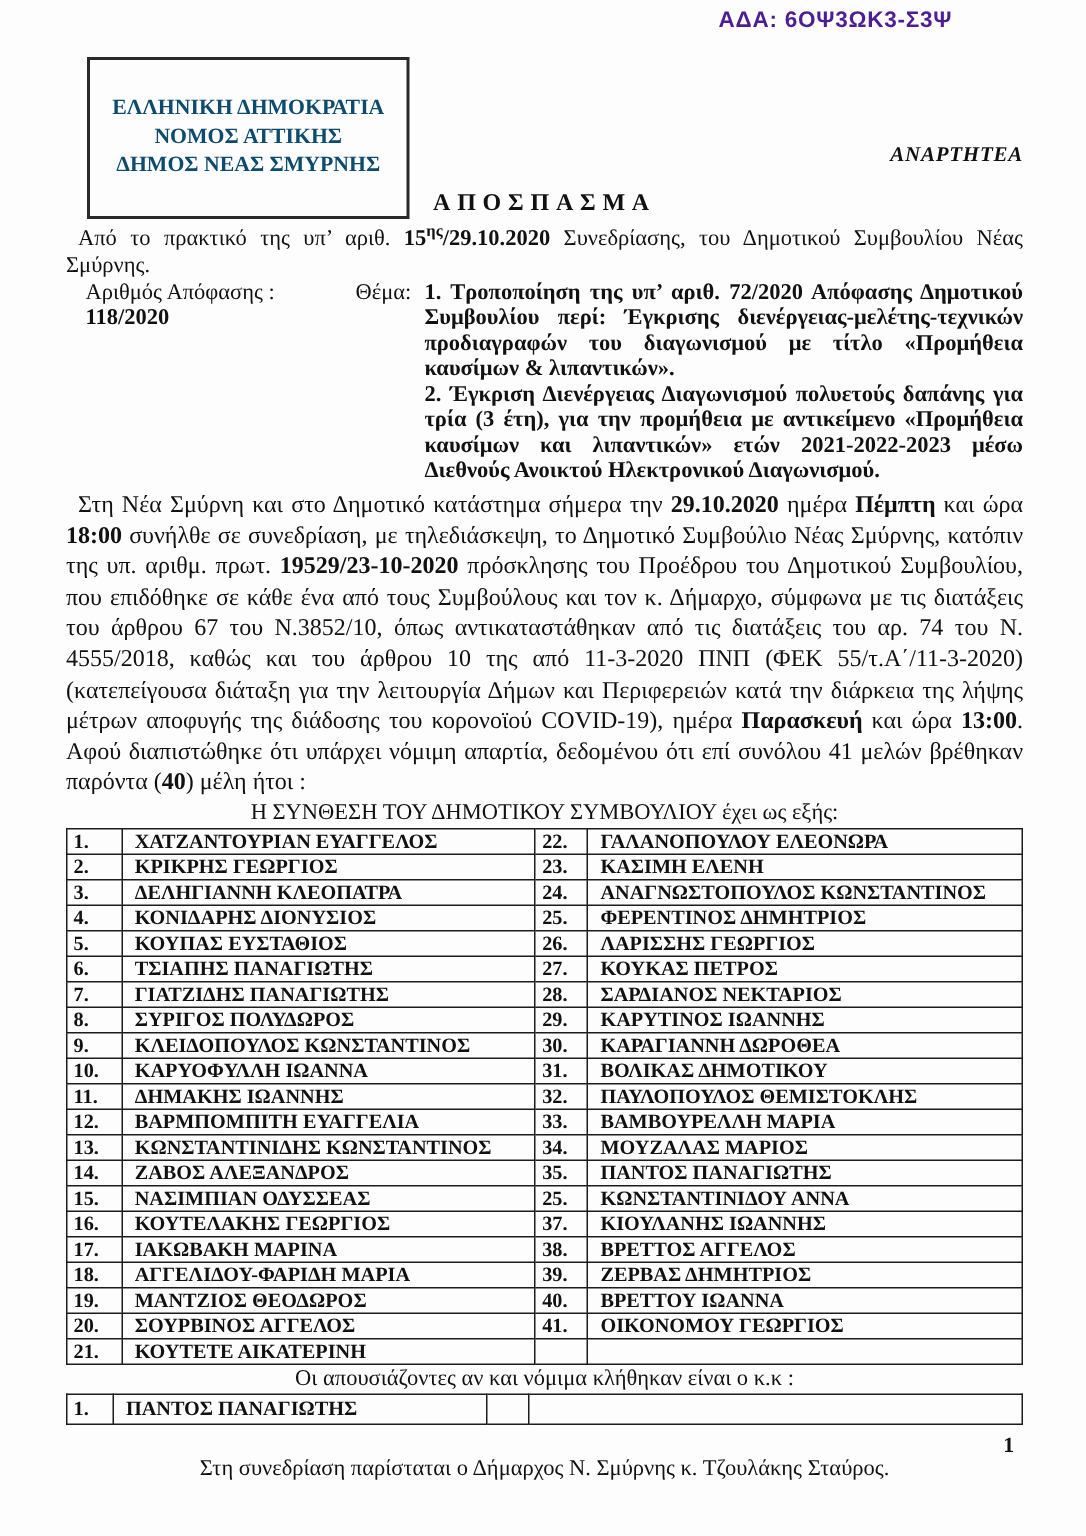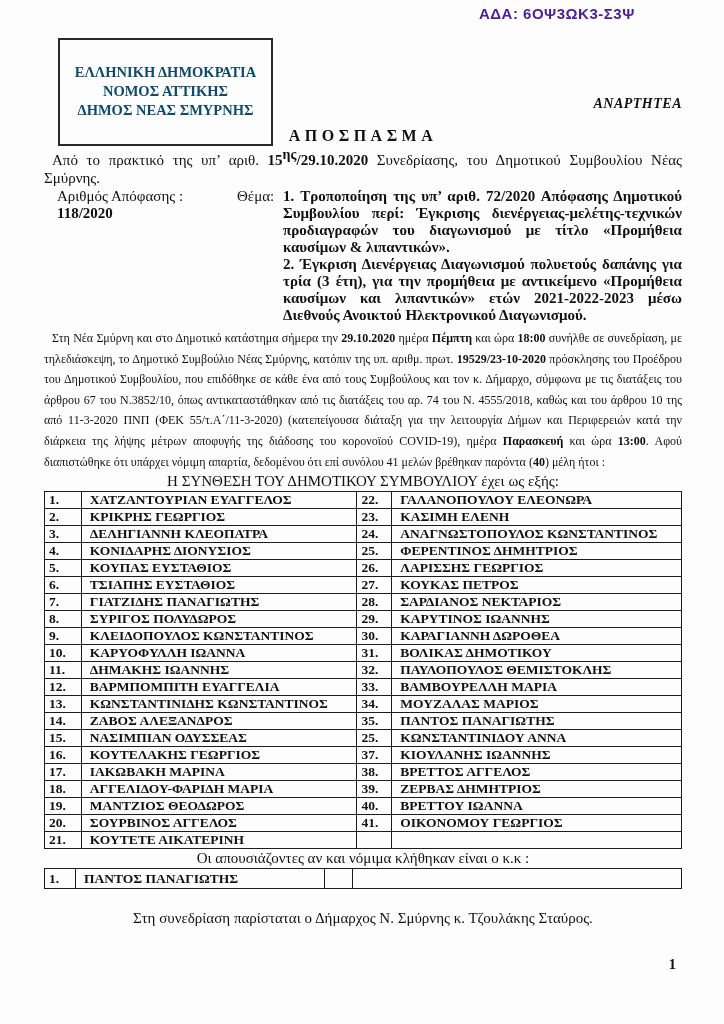--- a/index.html
+++ b/index.html
@@ -54,33 +54,33 @@
     margin-top: 126px;
     text-align: center;
     font-weight: bold; font-size: 16px; line-height: 19px;
     letter-spacing: 4.5px;
   }
   .intro {
     margin-top: 1px;
     font-size: 15px; line-height: 17.5px;
     text-align: justify; text-indent: 8px;
   }
-  .intro sup { font-size: 14px; }
+  .intro sup { font-size: 11px; }
   .decision-row { display: flex; margin-top: 1px; font-size: 15px; line-height: 17px; }
   .decision-label { width: 193px; padding-left: 13px; flex: none; }
   .decision-label b { }
   .topic-label { width: 46px; flex: none; }
   .topics { flex: 1; }
   .topic {
     font-weight: bold; text-align: justify;
     font-size: 15px; line-height: 17px;
   }
   .body-par {
     margin-top: 4px;
-    font-size: 12px; line-height: 20.6px;
+    font-size: 16px; line-height: 20.6px;
     text-align: justify; text-indent: 8px;
   }
   .composition-heading {
     text-align: center; font-size: 15px; line-height: 18px; margin-top: 0px;
   }
   table { border-collapse: collapse; width: 638px; }
   .council-table { margin-top: 1px; }
   td {
     border: 1.5px solid #1c1c1c;
     font-weight: bold; font-size: 13.5px;
@@ -166,21 +166,21 @@
             <td class="name2">ΦΕΡΕΝΤΙΝΟΣ ΔΗΜΗΤΡΙΟΣ</td>
           </tr>
           <tr>
             <td class="num1">5.</td>
             <td class="name1">ΚΟΥΠΑΣ ΕΥΣΤΑΘΙΟΣ</td>
             <td class="num2">26.</td>
             <td class="name2">ΛΑΡΙΣΣΗΣ ΓΕΩΡΓΙΟΣ</td>
           </tr>
           <tr>
             <td class="num1">6.</td>
-            <td class="name1">ΤΣΙΑΠΗΣ ΕΥΣΤΑΘΙΟΣ</td>
+            <td class="name1">ΤΣΙΑΠΗΣ ΠΑΝΑΓΙΩΤΗΣ</td>
             <td class="num2">27.</td>
             <td class="name2">ΚΟΥΚΑΣ ΠΕΤΡΟΣ</td>
           </tr>
           <tr>
             <td class="num1">7.</td>
             <td class="name1">ΓΙΑΤΖΙΔΗΣ ΠΑΝΑΓΙΩΤΗΣ</td>
             <td class="num2">28.</td>
             <td class="name2">ΣΑΡΔΙΑΝΟΣ ΝΕΚΤΑΡΙΟΣ</td>
           </tr>
           <tr>

